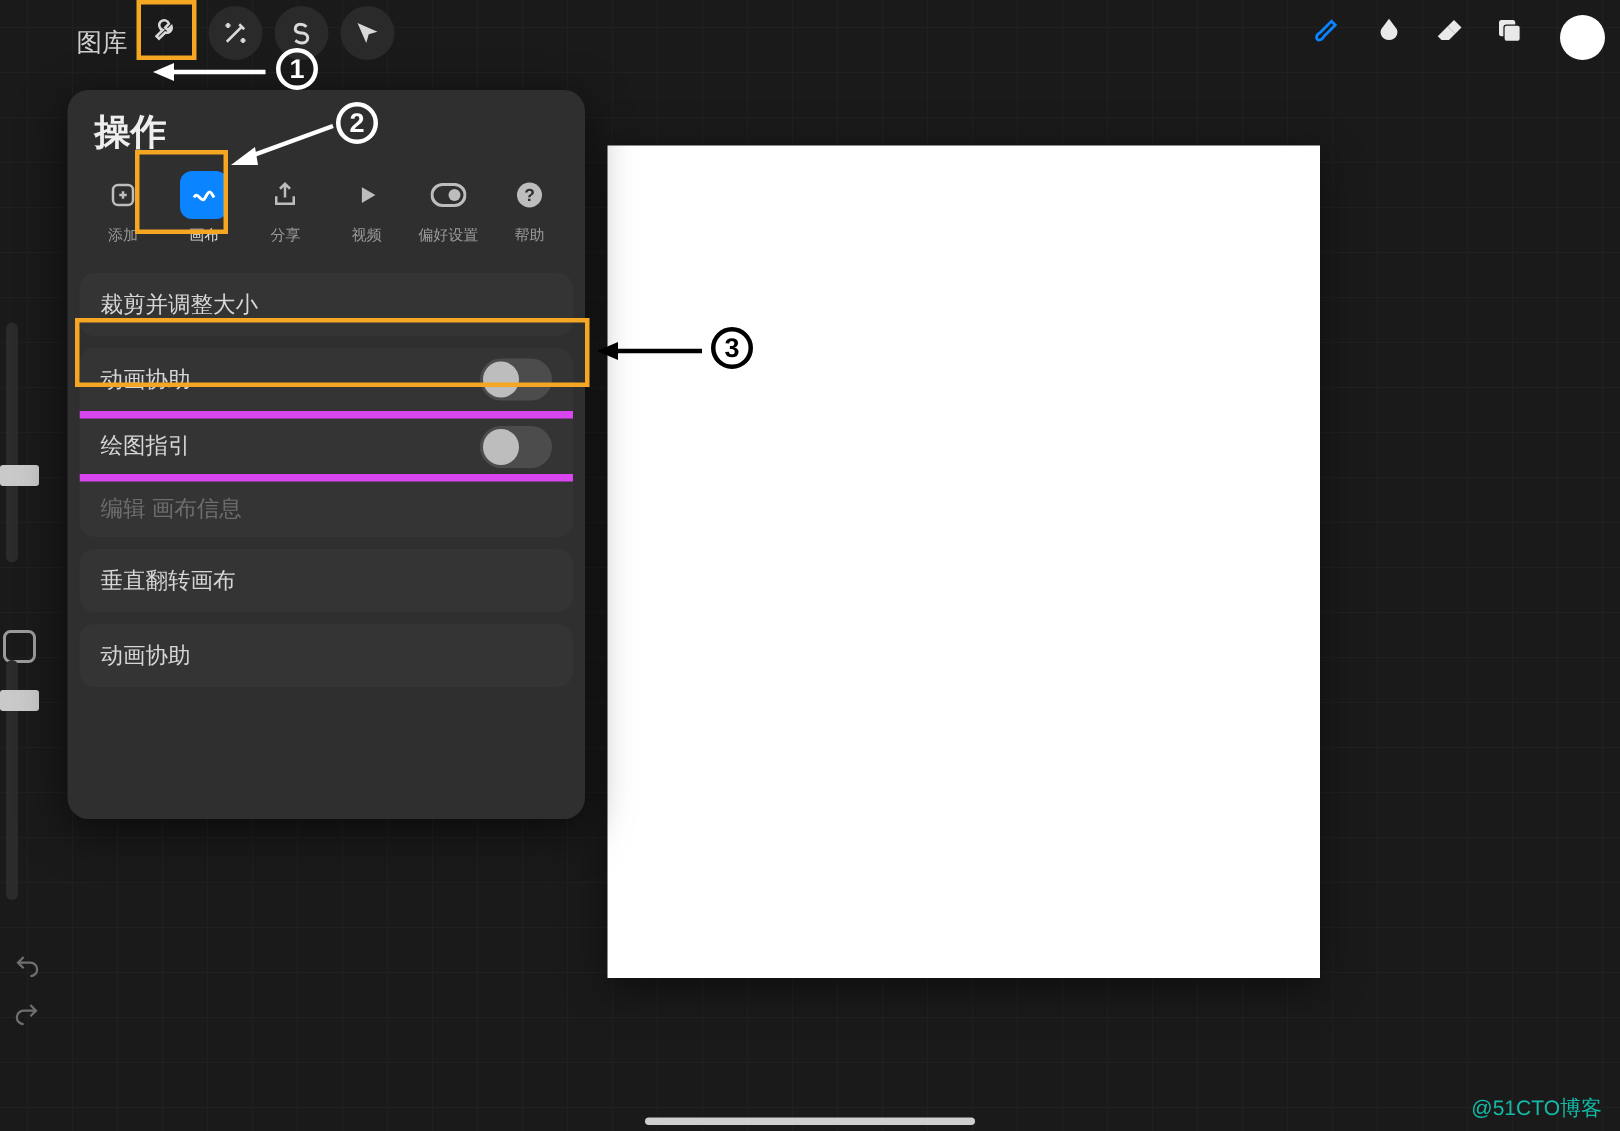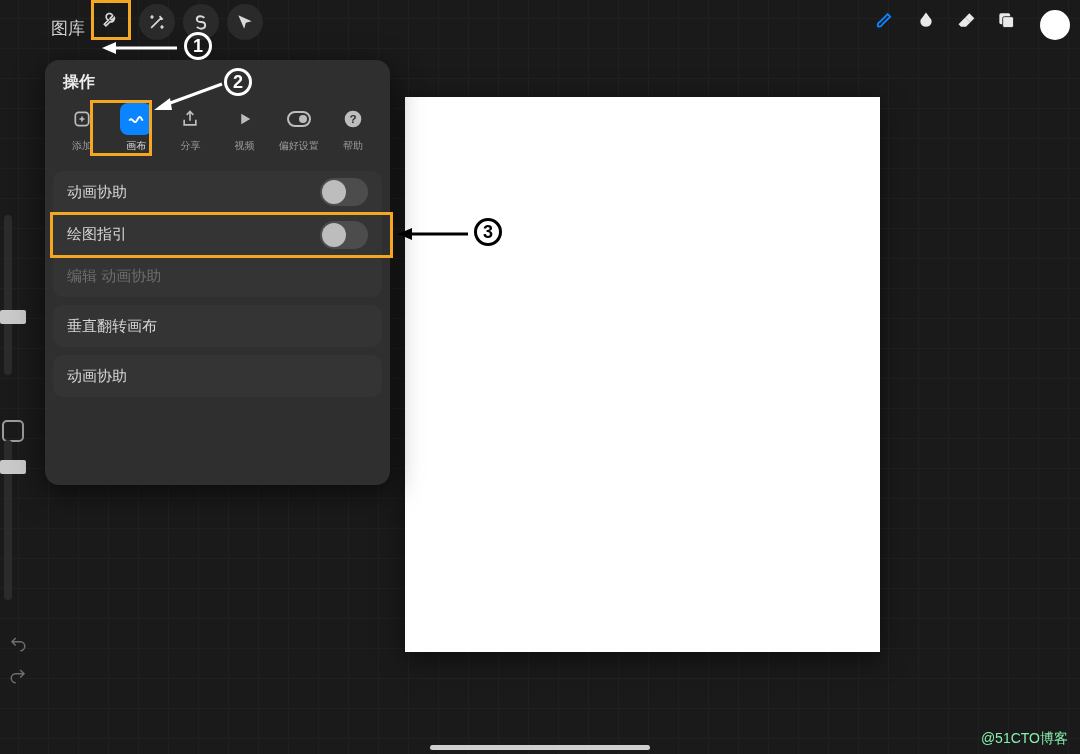--- a/index.html
+++ b/index.html
@@ -16,31 +16,31 @@
   .topbar { position:absolute; top:0; left:10px; right:0; height:40px; display:flex; align-items:flex-end; padding:0 10px; z-index:10;margin-left:31px;}
   .gallery { font-size:17px; color:#cfcfcf; margin-right:6px; cursor:pointer;}
   .tb-btn { width:40px; height:40px; display:flex; align-items:center; justify-content:center; cursor:pointer;}
   .tb-btn.round { width:36px; height:36px; border-radius:50%; background:#2a2a2a; margin-left:8px;}
   .spacer { flex:1; }
   .sel-box1 { border:3px solid #f5a623; }
   .icon { width:20px; height:20px; display:block; }
   .right-circle { width:30px; height:30px; border-radius:50%; background:#fff; margin-left:14px;}
   
   .popover { position:absolute; left:45px; top:60px; width:345px; background:#2f2f2f; border-radius:14px; box-shadow:0 8px 30px rgba(0,0,0,.6); z-index:9; overflow:hidden; }
-  .pop-title { font-size:16px; font-weight:600; color:#eee; padding:12px 18px 8px; }
+  .pop-title { font-size:24px; font-weight:600; color:#eee; padding:12px 18px 8px; }
   .tabs { display:flex; justify-content:space-between; padding:2px 12px 10px; }
   .tab { width:50px; display:flex; flex-direction:column; align-items:center; gap:4px; cursor:pointer;}
   .tab .ic { width:32px; height:32px; display:flex; align-items:center; justify-content:center; border-radius:8px;}
   .tab.active .ic { background:#0a84ff; }
   .tab-label { font-size:10px; color:#9a9a9a; }
   .tab.active .tab-label { color:#dcdcdc; }
   .rows { padding:0 8px 80px; }
   .group { background:#343434; border-radius:10px; margin:8px 0; overflow:hidden; }
   .row { height:42px; display:flex; align-items:center; justify-content:space-between; padding:0 14px; font-size:15px; color:#d6d6d6; cursor:pointer;}
-  .row + .row { border-top:1px solid #d946ef; }
+  .row + .row { border-top:5px solid #d946ef; }
   .row.disabled { color:#6d6d6d; cursor:default;}
   .toggle { width:48px; height:28px; background:#4c4c4c; border-radius:14px; position:relative; cursor:pointer;}
   .toggle .knob { position:absolute; top:2px; left:2px; width:24px; height:24px; border-radius:50%; background:#bdbdbd;}
   .sel-box2 { position:absolute; left:90px; top:100px; width:62px; height:56px; border:3px solid #f5a623; z-index:20; pointer-events:none;}
   .sel-box3 { position:absolute; left:50px; top:212px; width:343px; height:46px; border:3px solid #f5a623; z-index:20; pointer-events:none;}
   
   .canvas { position:absolute; left:405px; top:97px; width:475px; height:555px; background:#fff; box-shadow:0 6px 24px rgba(0,0,0,.5);}
   
   .slider-track { position:absolute; left:4px; width:8px; background:#2b2b2b; border-radius:4px;}
   .slider-thumb { position:absolute; left:0; width:26px; height:14px; background:#c9c9c9; border-radius:2px;}
@@ -48,21 +48,21 @@
   .th1 { top:310px;}
   .st2 { top:440px; height:160px;}
   .th2 { top:460px;}
   .sq { position:absolute; left:2px; top:420px; width:22px; height:22px; border:2px solid #9b9b9b; border-radius:5px;}
   .undo, .redo { position:absolute; left:4px; width:28px; height:24px; display:flex; align-items:center; justify-content:center; color:#737373; cursor:pointer;}
   .undo { top:632px;} .redo { top:664px;}
   
   .anno { position:absolute; z-index:30; pointer-events:none; font-family:"Comic Sans MS", "Chalkboard", sans-serif; color:#000; }
   .arrow-svg { position:absolute; z-index:29; pointer-events:none; }
   .circ { display:inline-flex; width:28px; height:28px; border:3px solid #000; border-radius:50%; align-items:center; justify-content:center; font-size:18px; font-weight:bold; background:transparent;}
-  .water { position:absolute; right:12px; bottom:6px; font-size:14px; color:#86efac; z-index:5;}
+  .water { position:absolute; right:12px; bottom:6px; font-size:14px; color:#14b8a6; z-index:5;}
   .home-line { position:absolute; left:50%; transform:translateX(-50%); bottom:4px; width:220px; height:5px; background:#cfcfcf; border-radius:3px; z-index:5;}
 </style>
 </head>
 <body>
 
 <div class="grid"></div>
 
 <div class="topbar">
   <span class="gallery">图库</span>
 
@@ -165,35 +165,40 @@
           <svg width="20" height="20" viewBox="0 0 24 24" fill="#bdbdbd">
             <circle cx="12" cy="12" r="10"></circle>
             <text x="12" y="17" font-size="14" text-anchor="middle" fill="#2f2f2f" font-weight="bold">?</text>
           </svg>
         </div>
       <span class="tab-label">帮助</span>
     </div>
   </div>
 
   <div class="rows">
+    <div class="group">
+      <div class="row">
+          <span>裁剪并调整大小</span>
+        </div>
+    </div>
     <div class="group">
       <div class="row">
         <span>动画协助</span>
         <div class="toggle">
             <div class="knob"></div>
           </div>
       </div>
       <div class="row">
         <span>绘图指引</span>
         <div class="toggle">
             <div class="knob"></div>
           </div>
       </div>
       <div class="row disabled">
-          <span>编辑 动画协助</span>
+          <span>编辑 画布信息</span>
         </div>
     </div>
     <div class="group">
       <div class="row">
           <span>垂直翻转画布</span>
         </div>
     </div>
     <div class="group">
       <div class="row">
           <span>动画协助</span>

